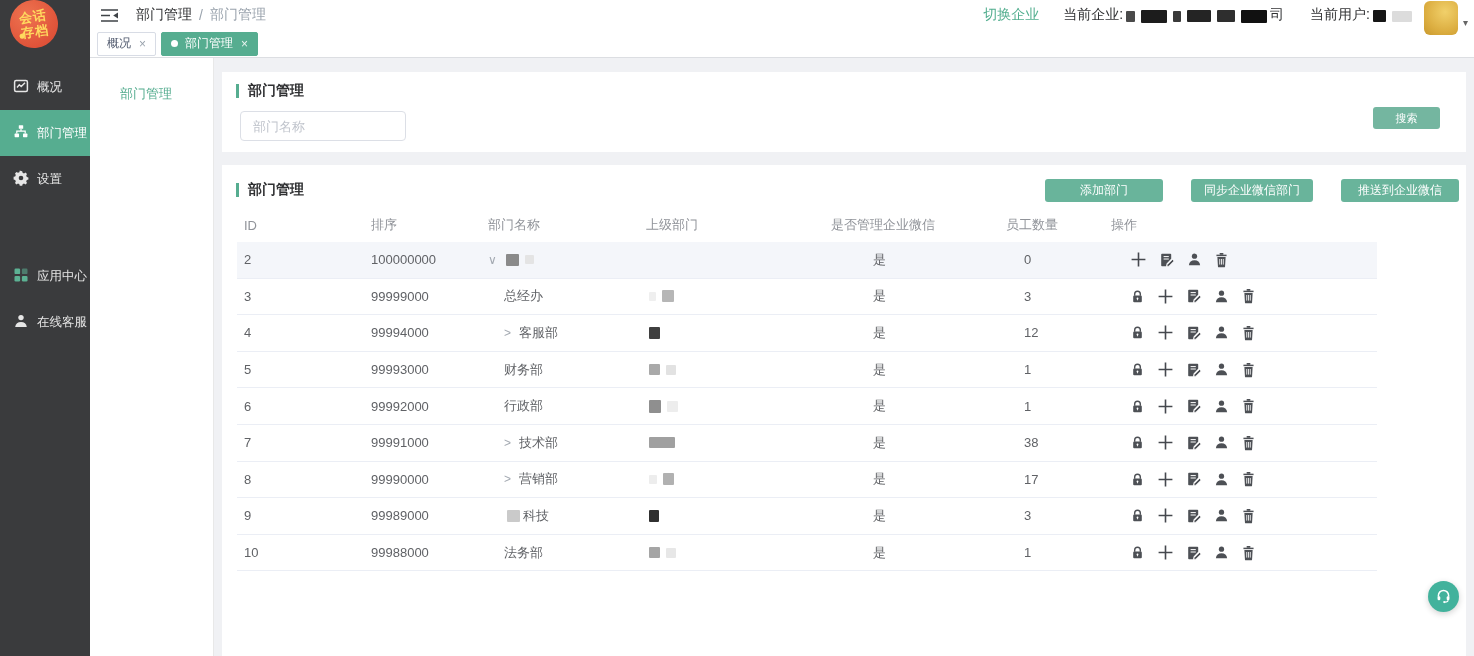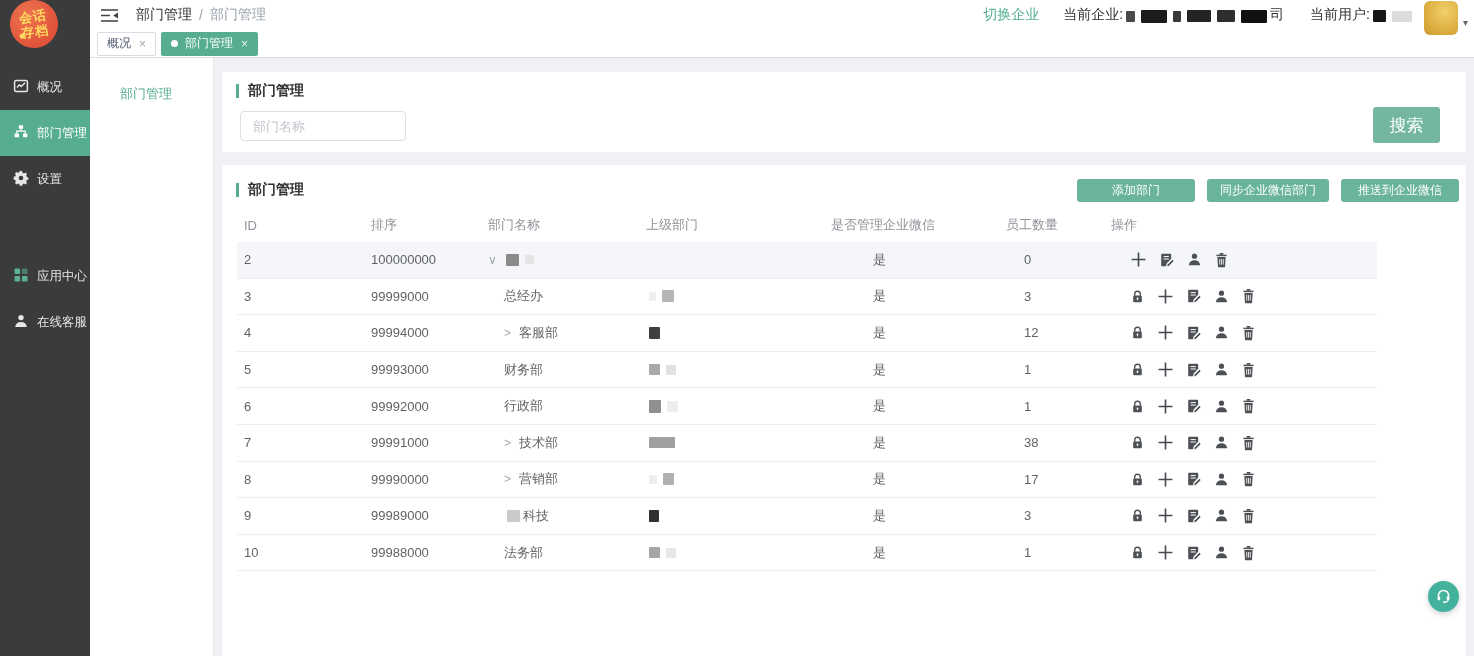--- a/index.html
+++ b/index.html
@@ -47,24 +47,24 @@
   .tab.active .x{color:#eaf5f0}
   
   .main{position:absolute;left:214px;top:58px;right:0;bottom:0;background:#f0f1f4}
   .card1{margin:14px 8px 0;background:#fff;height:80px;position:relative;padding:10px 14px;box-sizing:border-box}
   .panel-title{display:flex;align-items:center;font-size:14px;font-weight:bold;color:#303133}
   .bar{width:3px;height:14px;background:#56ad90;margin-right:9px;flex:none}
   .search-input{margin-top:11px;margin-left:4px;width:166px;height:30px;border:1px solid #dcdfe6;border-radius:4px;
        box-sizing:border-box;padding:0 12px;font-size:13px;color:#606266;outline:none}
   .search-input::placeholder{color:#c0c4cc}
   .btn{background:#74b6a0;color:#fff;border:none;border-radius:3px;cursor:pointer;font-family:inherit}
-  .search-btn{position:absolute;right:26px;top:35px;width:67px;height:36px;font-size:17px}
+  .search-btn{position:absolute;right:26px;top:35px;width:67px;height:22px;font-size:11px}
   .card2{margin:13px 8px 0;background:#fff;height:491px;box-sizing:border-box}
   .card2-head{display:flex;align-items:center;padding:13px 7px 0 14px;height:24px}
-  .head-btns{margin-left:auto;display:flex;gap:12px}
+  .head-btns{margin-left:auto;display:flex;gap:28px}
   .tbl-btn{height:23px;padding:0 13px;min-width:118px;font-size:12px;background:#69b49b}
   
   .table{width:1140px;margin:6px 0 0 15px;font-size:13px}
   .thead{display:flex;height:34px;align-items:center;color:#909399}
   .trow{display:flex;height:36.6px;align-items:center;border-bottom:1px solid #ebeef5;color:#606266;box-sizing:border-box}
   .trow.hl{background:#f4f6fa}
   .c{box-sizing:border-box;padding-left:7px}
   .c-id{width:127px}.c-sort{width:117px}
   .c-name{width:158px;display:flex;align-items:center}
   .c-parent{width:185px;display:flex;align-items:center}

